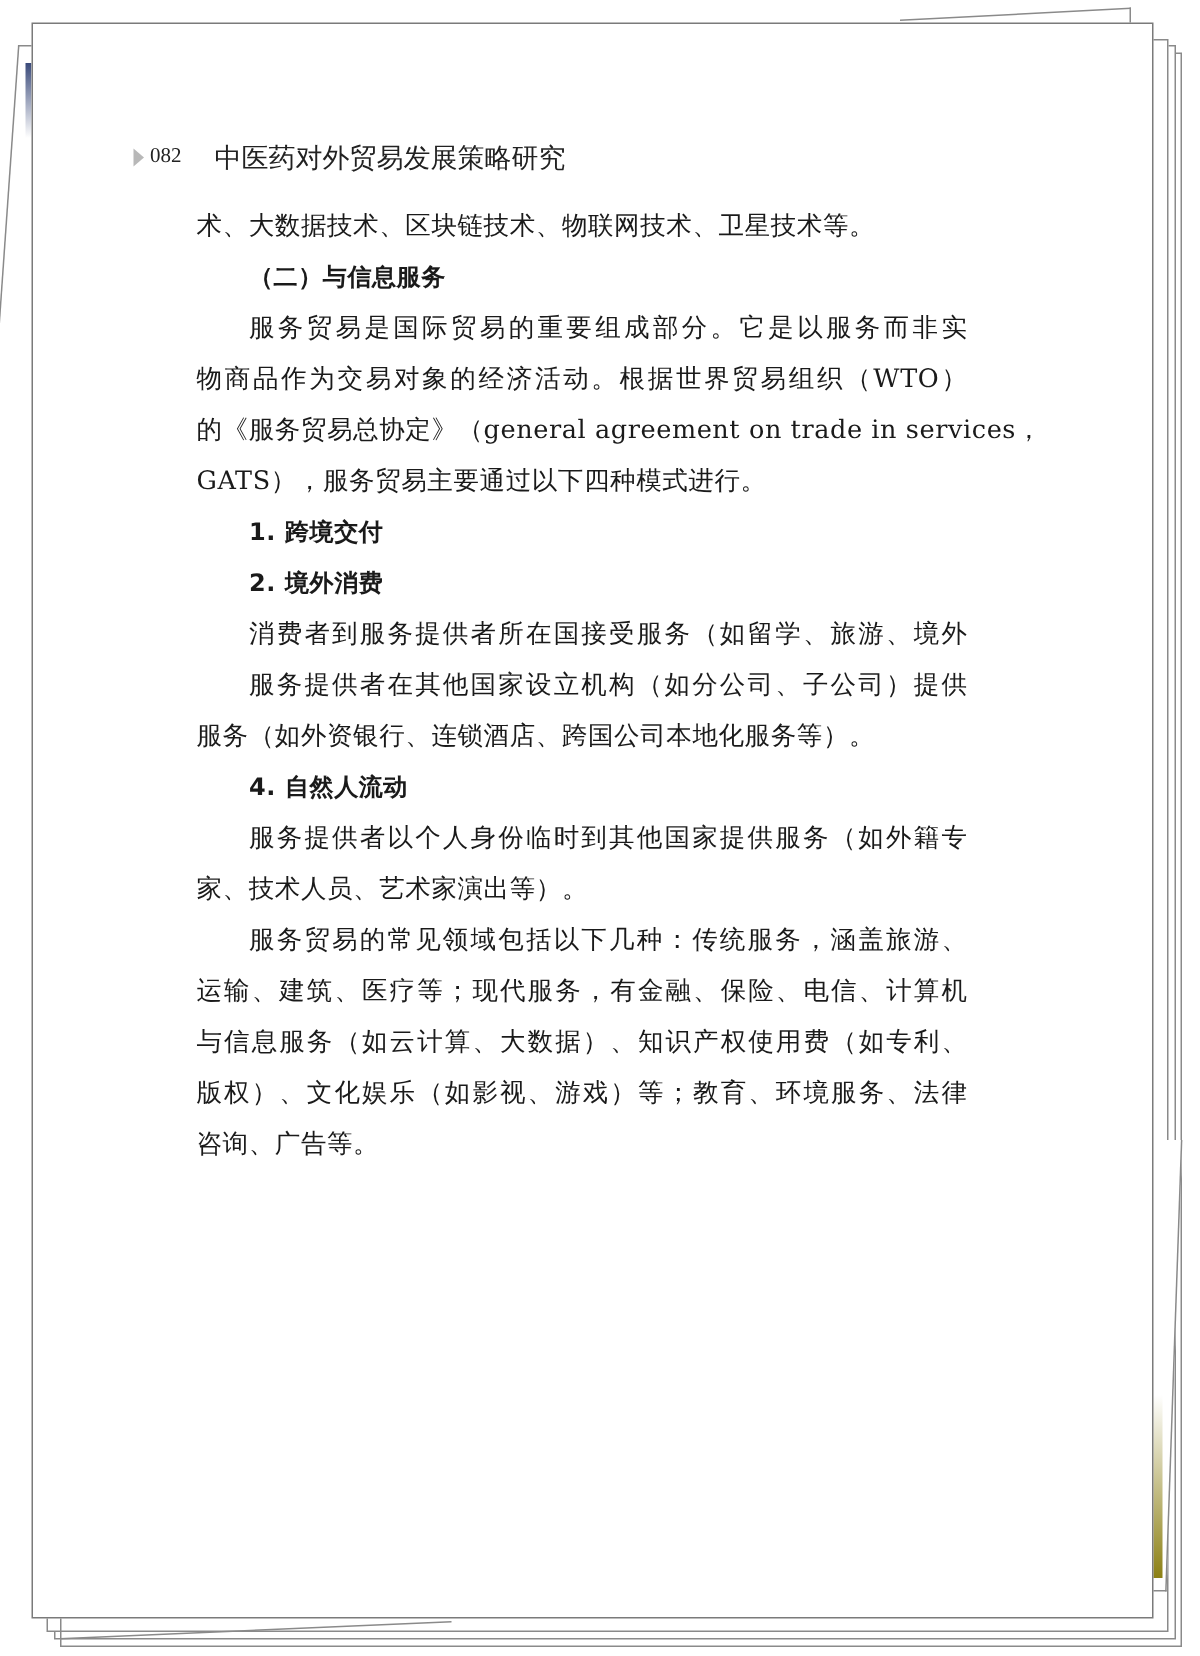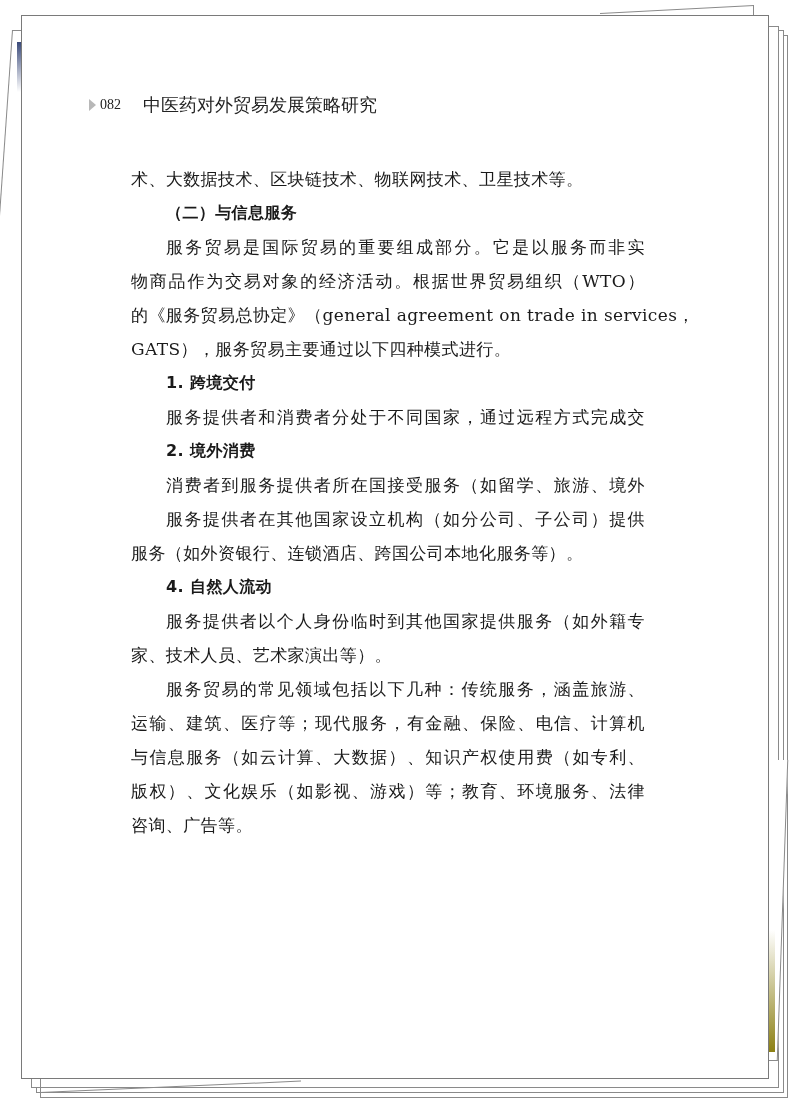--- a/index.html
+++ b/index.html
@@ -108,21 +108,21 @@
       font-size: 14px;
       margin-right: 22px;
     }
     .book-title {
       font-size: 18px;
       letter-spacing: 0px;
     }
     .content {
       position: absolute;
       left: 131px;
-      top: 162px;
+      top: 134px;
       width: 514px;
       color: #1a1a1a;
       font-size: 17px;
     }
     .line {
       height: 34px;
       line-height: 34px;
       white-space: nowrap;
       text-align: justify;
       text-align-last: justify;
@@ -159,21 +159,20 @@
 </div>
 
 <div class="content">
   <div class="line last">术、大数据技术、区块链技术、物联网技术、卫星技术等。</div>
   <div class="line heading indent">（二）与信息服务</div>
   <div class="line indent">服务贸易是国际贸易的重要组成部分。它是以服务而非实</div>
   <div class="line">物商品作为交易对象的经济活动。根据世界贸易组织（WTO）</div>
   <div class="line">的《服务贸易总协定》（general agreement on trade in services，</div>
   <div class="line last">GATS），服务贸易主要通过以下四种模式进行。</div>
   <div class="line heading indent">1. 跨境交付</div>
-  <div class="line indent">服务提供者和消费者分处于不同国家，通过远程方式完成交</div>
   <div class="line heading indent">2. 境外消费</div>
   <div class="line indent">消费者到服务提供者所在国接受服务（如留学、旅游、境外</div>
   <div class="line indent">服务提供者在其他国家设立机构（如分公司、子公司）提供</div>
   <div class="line last">服务（如外资银行、连锁酒店、跨国公司本地化服务等）。</div>
   <div class="line heading indent">4. 自然人流动</div>
   <div class="line indent">服务提供者以个人身份临时到其他国家提供服务（如外籍专</div>
   <div class="line last">家、技术人员、艺术家演出等）。</div>
   <div class="line indent">服务贸易的常见领域包括以下几种：传统服务，涵盖旅游、</div>
   <div class="line">运输、建筑、医疗等；现代服务，有金融、保险、电信、计算机</div>
   <div class="line">与信息服务（如云计算、大数据）、知识产权使用费（如专利、</div>

